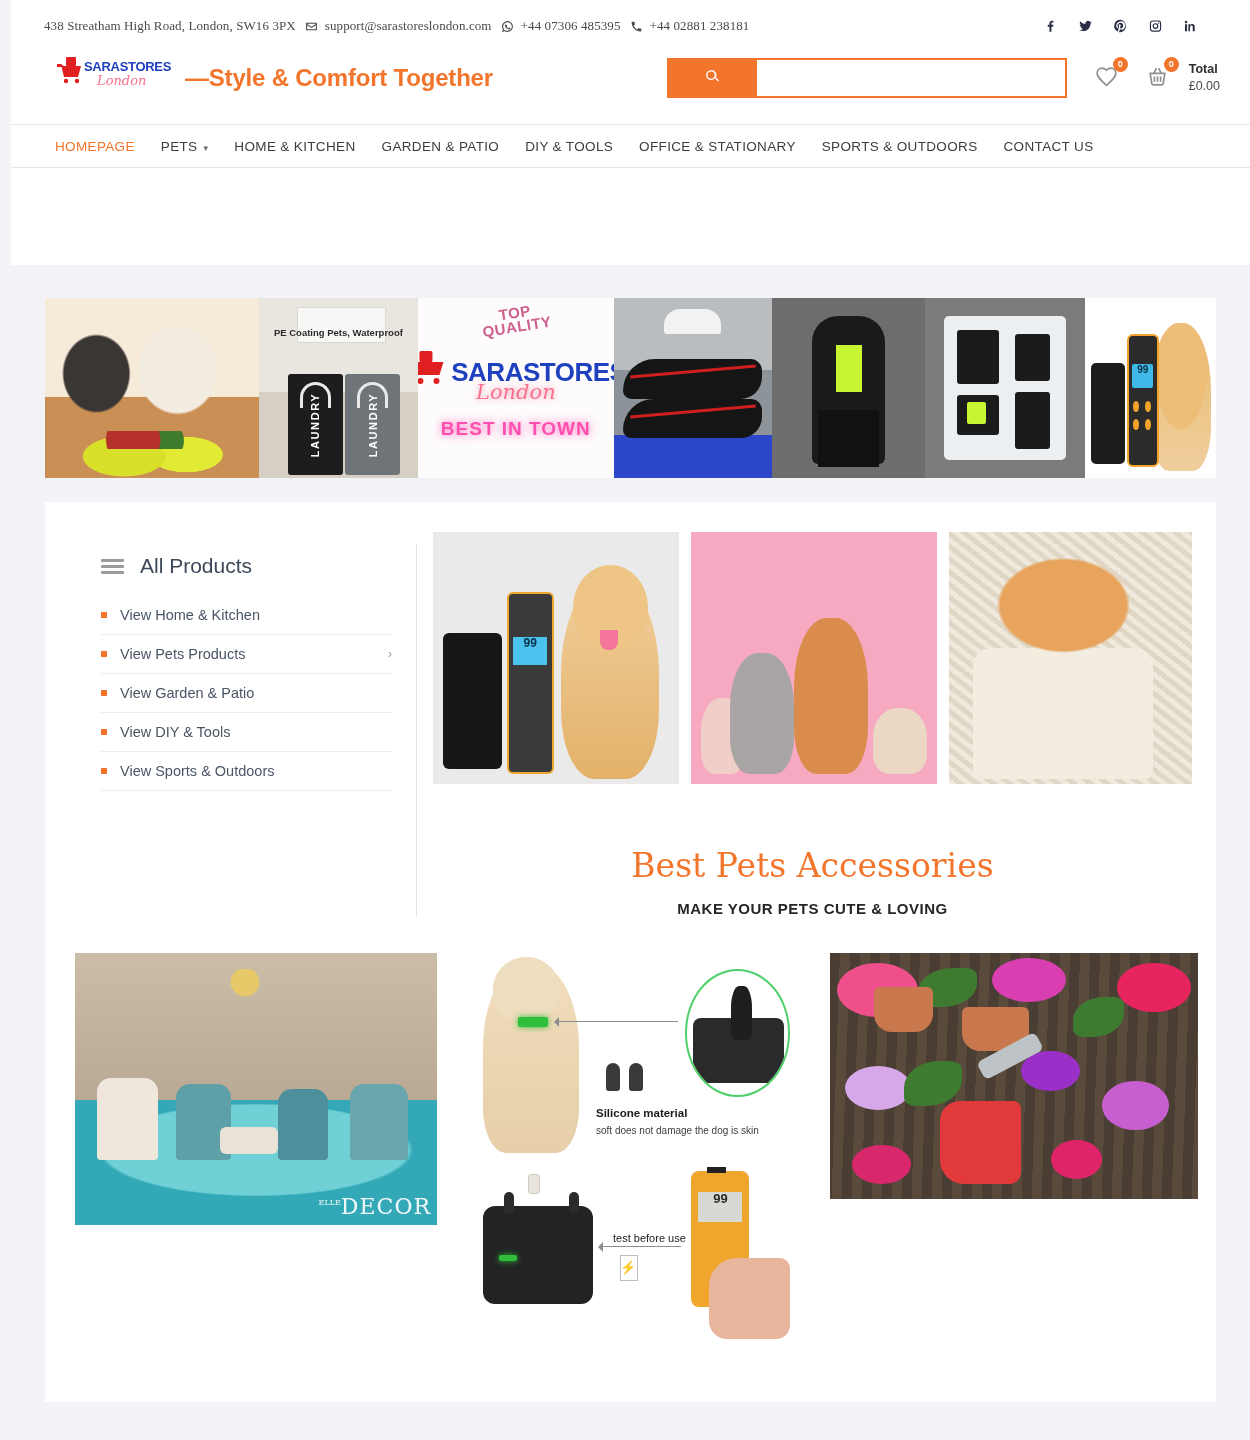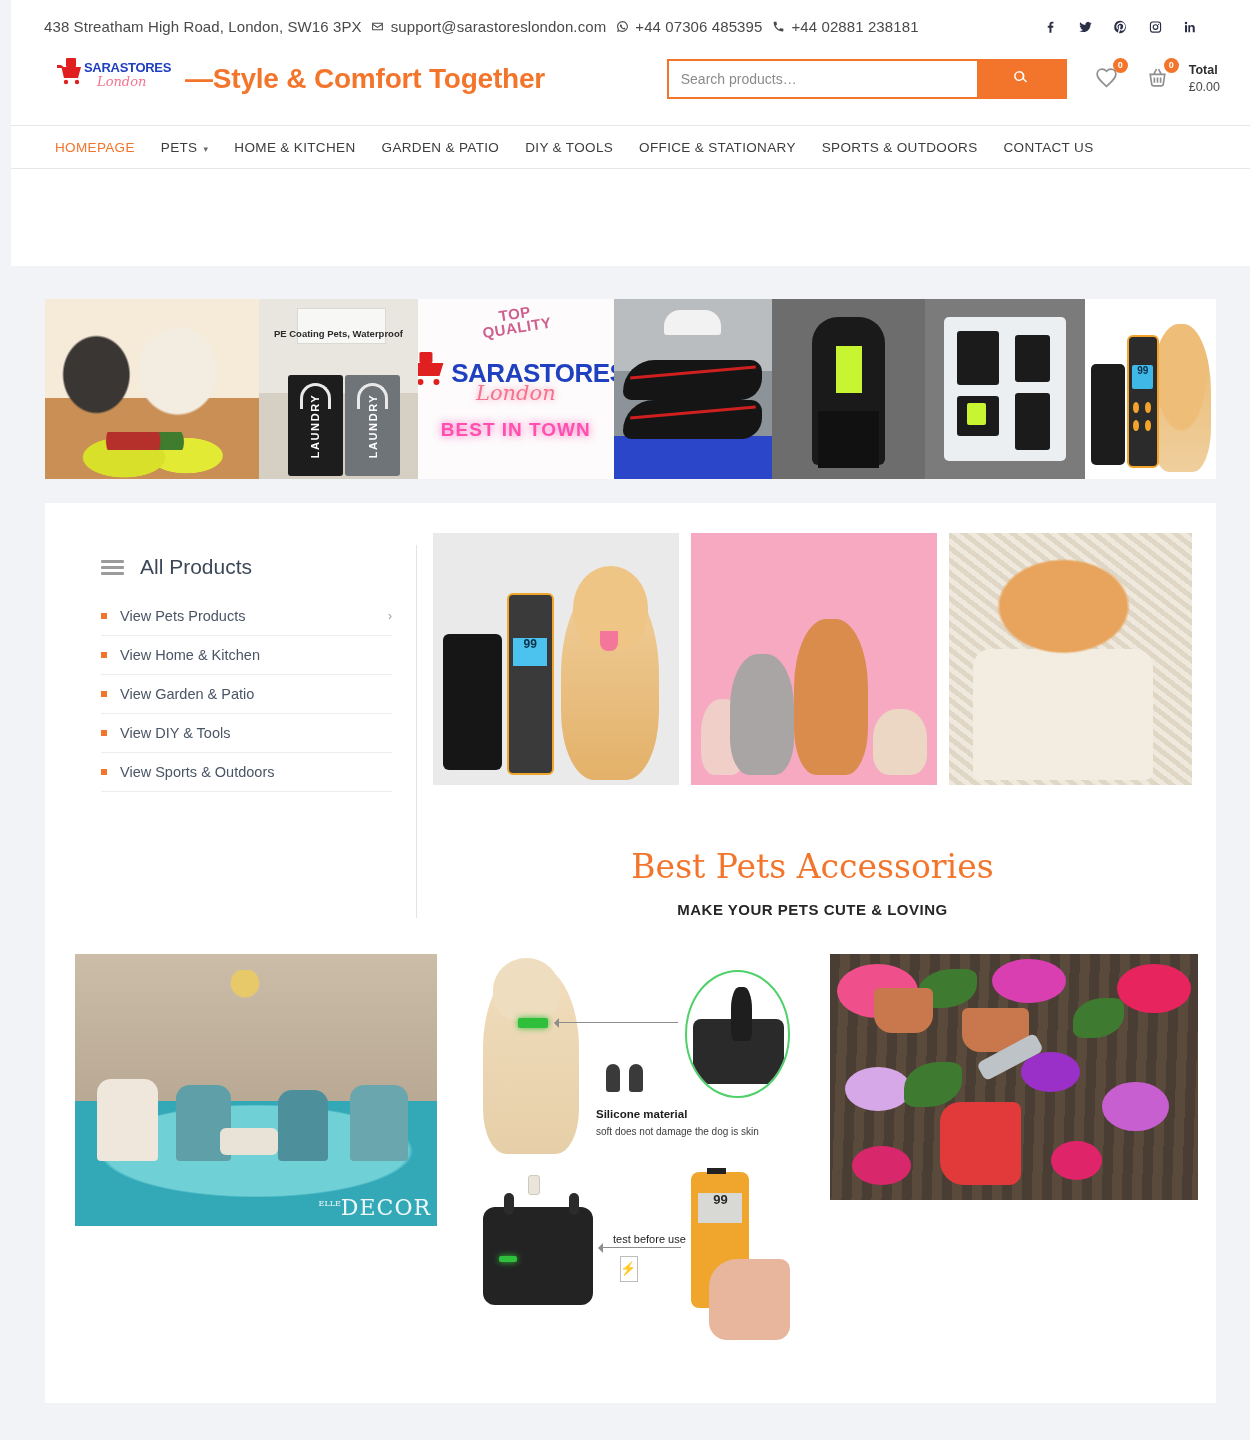--- a/index.html
+++ b/index.html
@@ -17,22 +17,23 @@
   }
 
   
   .header-wrap { background: #ffffff; }
 
   .topbar {
     display: flex;
     align-items: center;
     justify-content: space-between;
     padding: 18px 30px 12px 33px;
-    font-size: 15px;
+    font-size: 13px;
     color: #4a4a4a;
+    font-family: Liberation Serif, serif;
   }
   .topbar-left {
     display: flex;
     align-items: center;
     gap: 9px;
     white-space: nowrap;
   }
   .topbar-item {
     display: inline-flex;
     align-items: center;
@@ -65,21 +66,21 @@
     padding: 8px 30px 22px 40px;
     gap: 0;
   }
   .logo-block { display: flex; align-items: center; flex: 0 0 auto; }
   .logo-mark {
     position: relative;
     width: 130px; height: 48px;
     display: block;
   }
   .tagline {
-    font-size: 28px;
+    font-size: 24px;
     font-weight: 700;
     color: #f3752b;
     letter-spacing: -.2px;
     margin-left: 4px;
     white-space: nowrap;
   }
   .searchzone {
     margin-left: auto;
     display: flex;
     align-items: center;
@@ -504,21 +505,20 @@
             </g>
             <text x="33" y="17" font-family="Liberation Sans, sans-serif" font-size="13" font-weight="700" fill="#1f40bf" letter-spacing="-.3">SARASTORES</text>
             <text x="46" y="31" font-family="DejaVu Serif, serif" font-size="13" font-style="italic" fill="#f6728e">London</text>
           </svg>
         </span>
       </div>
       <span class="tagline">—Style &amp; Comfort Together</span>
 
       <div class="searchzone">
         <form class="searchbox">
-          <input type="text" placeholder="Search products…" style="">
           <button class="search-btn">
             <span>
               <svg viewBox="0 0 24 24">
                   <path d="M10 3a7 7 0 105.3 11.6l4.5 4.5 1.4-1.4-4.5-4.5A7 7 0 0010 3zm0 2a5 5 0 110 10 5 5 0 010-10z"></path>
                 </svg>
             </span>
           </button>
         </form>
 
         <div class="hdr-icons">
@@ -685,26 +685,26 @@
           <span class="burger">
             <span></span>
               <span></span>
               <span></span>
           </span>
           <span class="sb-title">All Products</span>
         </div>
         <ul class="sb-list">
           <li class="sb-li">
             <span class="bullet"></span>
-            <span>View Pets Products</span>
-            <span class="chev">›</span>
+            <span>View Home &amp; Kitchen</span>
           </li>
           <li class="sb-li">
             <span class="bullet"></span>
-            <span>View Home &amp; Kitchen</span>
+            <span>View Pets Products</span>
+            <span class="chev">›</span>
           </li>
           <li class="sb-li">
             <span class="bullet"></span>
             <span>View Garden &amp; Patio</span>
           </li>
           <li class="sb-li">
             <span class="bullet"></span>
             <span>View DIY &amp; Tools</span>
           </li>
           <li class="sb-li">

